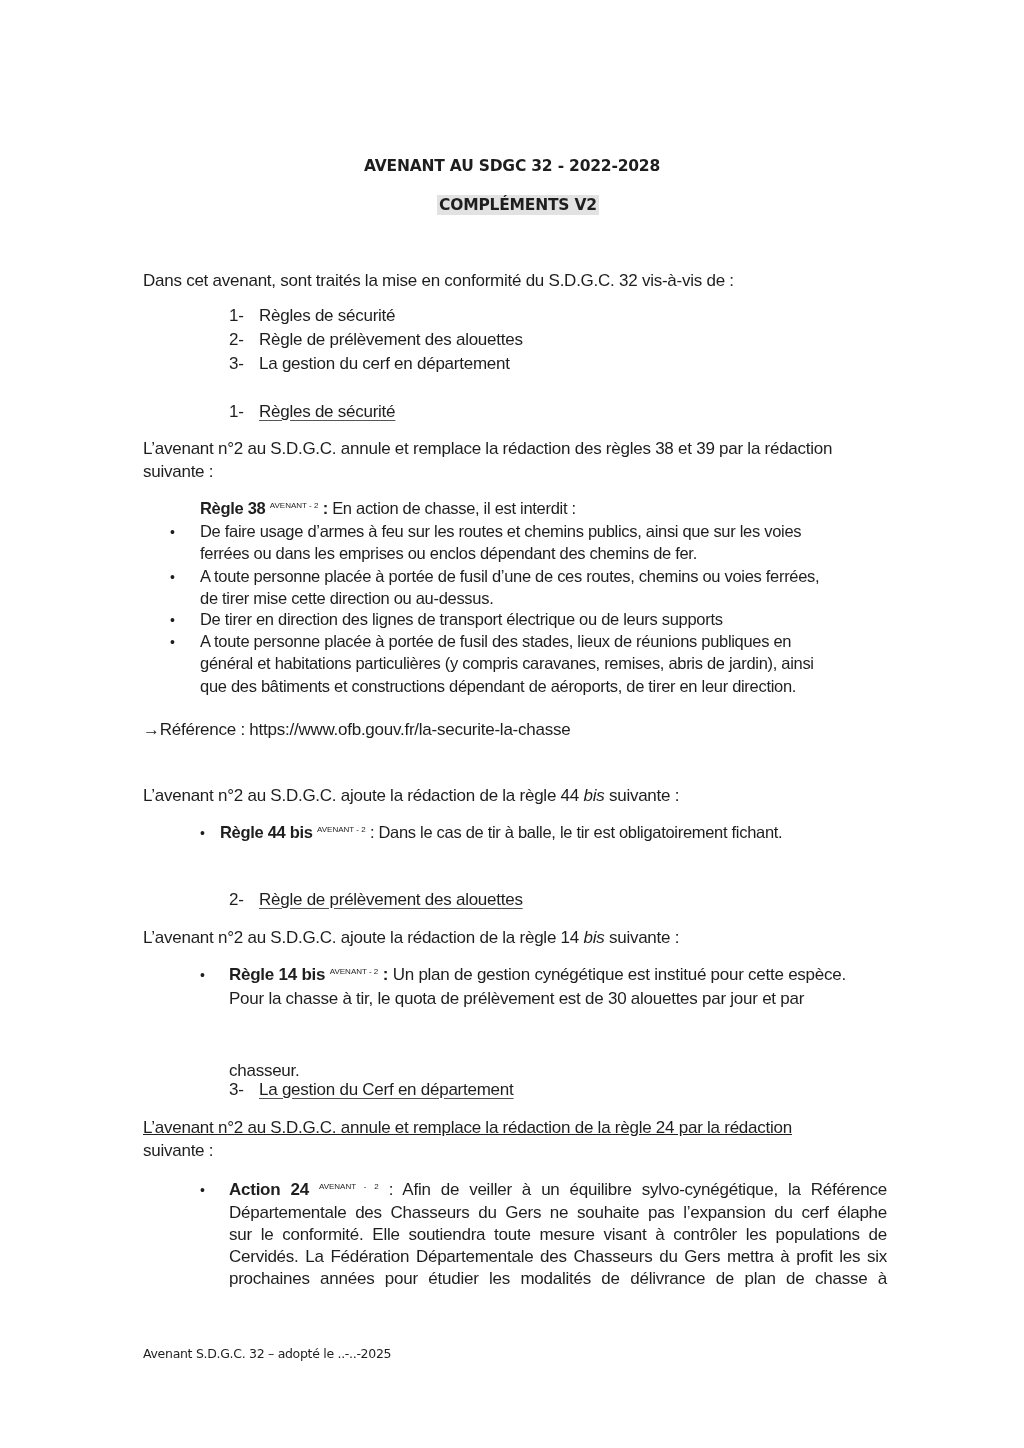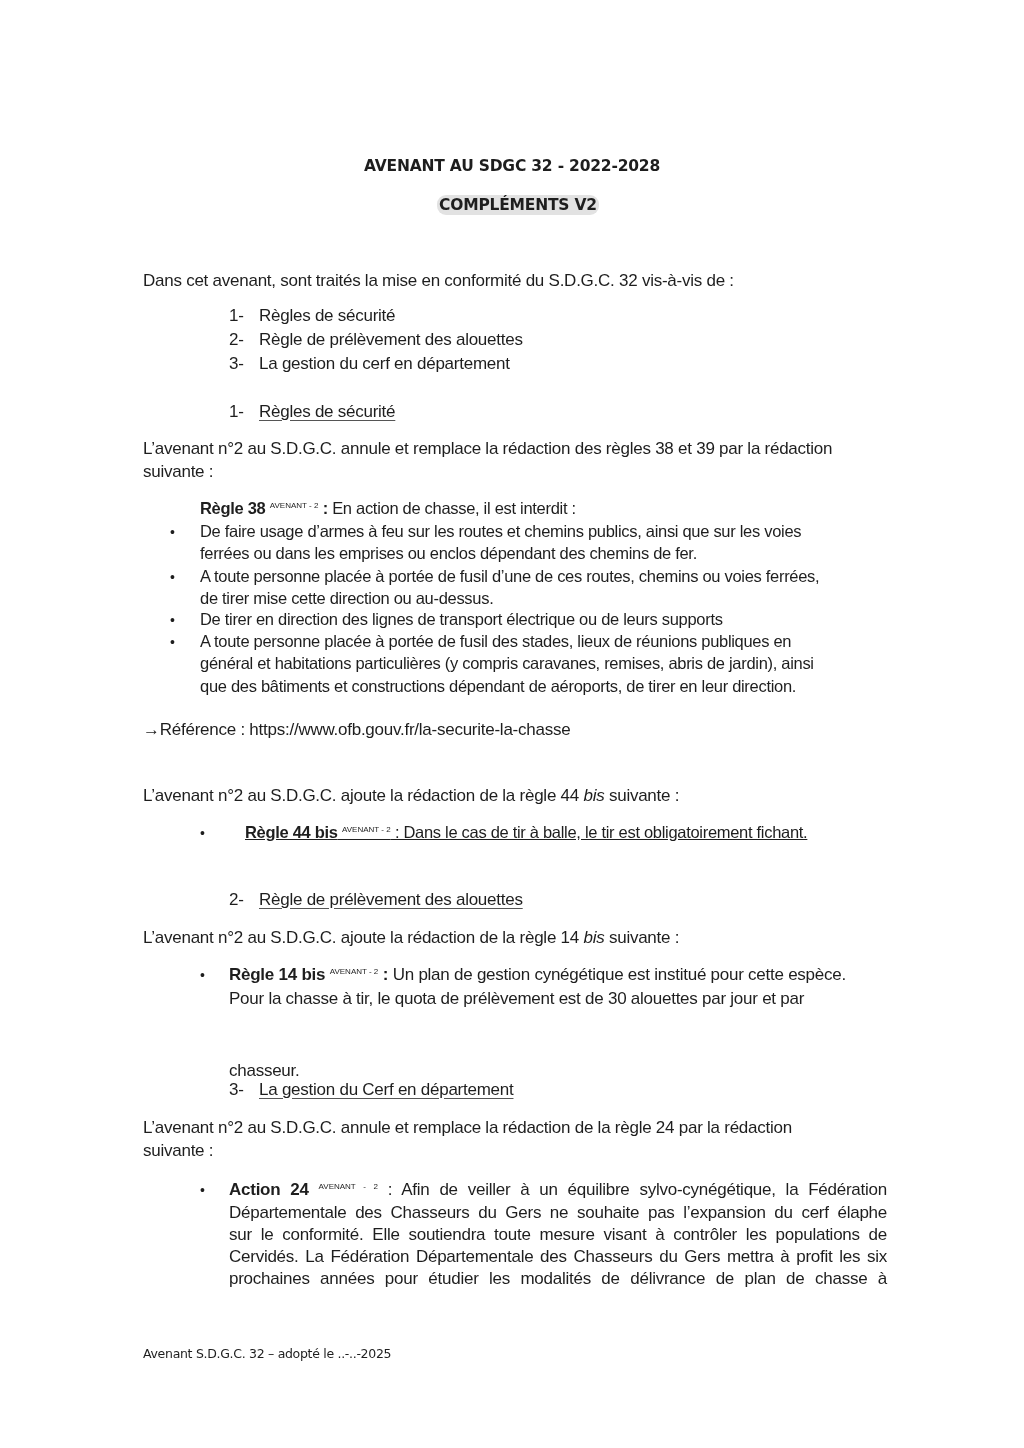--- a/index.html
+++ b/index.html
@@ -9,21 +9,21 @@
       color: #1e1e1e;
     }
     .abs { position: absolute; white-space: nowrap; }
     .title {
       left: 0; width: 1024px; text-align: center; top: 157px;
       font-family: "DejaVu Sans", sans-serif; font-weight: bold; font-size: 15.5px;
       letter-spacing: -0.2px;
     }
     .subtitle {
       left: 437px; top: 195px; font-family: "DejaVu Sans", sans-serif; font-weight: bold;
-      font-size: 15.5px; background: #e2e2e2; padding: 1px 2px; letter-spacing: -0.2px; border-radius: 9px;
+      font-size: 15.5px; background: #e2e2e2; padding: 1px 2px; letter-spacing: -0.2px;
     }
     .body-text { font-size: 17px; letter-spacing: -0.25px; transform-origin: left top; }
     .cal { font-family: "Liberation Sans", sans-serif; font-size: 16.5px; letter-spacing: -0.3px; }
     .num { display: inline-block; width: 30px; }
     .ul { text-decoration: underline; text-decoration-color: #555; text-underline-offset: 3px; }
     .bullet { font-size: 14px; }
     .sup { font-size: 8px; vertical-align: 6px; letter-spacing: 0; }
     .bold { font-weight: bold; }
     .just { white-space: normal; text-align: justify; text-align-last: justify; }
     .footer { left: 143px; top: 1346px; font-family: "DejaVu Sans", sans-serif; font-size: 12.5px; letter-spacing: -0.3px; text-align: right; }
@@ -78,21 +78,21 @@
 
   <div class="abs body-text" style="left:143px; top:720px;">
     <span>→</span><span>Référence : https://www.ofb.gouv.fr/la-securite-la-chasse</span>
   </div>
 
   <div class="abs body-text" style="left:143px; top:786px;">
     <span>L’avenant n°2 au S.D.G.C. ajoute la rédaction de la règle 44 </span><i>bis</i><span> suivante :</span>
   </div>
 
   <div class="abs cal bullet" style="left:200px; top:825px;">•</div>
-  <div class="abs cal" style="left:245px; top:823px;text-decoration:underline;">
+  <div class="abs cal" style="left:220px; top:823px;">
     <span class="bold">Règle 44 bis</span>
     <span class="sup">AVENANT - 2</span><span> : Dans le cas de tir à balle, le tir est obligatoirement fichant.</span>
   </div>
 
   <div class="abs body-text" style="left:229px; top:890px;">
     <span class="num">2-</span><span class="ul">Règle de prélèvement des alouettes</span>
   </div>
   <div class="abs body-text" style="left:143px; top:928px;">
     <span>L’avenant n°2 au S.D.G.C. ajoute la rédaction de la règle 14 </span><i>bis</i><span> suivante :</span>
   </div>
@@ -101,28 +101,28 @@
   <div class="abs body-text" style="left:229px; top:965px;">
     <span class="bold">Règle 14 bis</span>
     <span class="sup">AVENANT - 2</span><span class="bold"> :</span><span> Un plan de gestion cynégétique est institué pour cette espèce.</span>
   </div>
   <div class="abs body-text" style="left:229px; top:989px;">Pour la chasse à tir, le quota de prélèvement est de 30 alouettes par jour et par</div>
   <div class="abs body-text" style="left:229px; top:1013px;margin-top:48px;">chasseur.</div>
 
   <div class="abs body-text" style="left:229px; top:1080px;">
     <span class="num">3-</span><span class="ul">La gestion du Cerf en département</span>
   </div>
-  <div class="abs body-text" style="left:143px; top:1118px;">L’avenant n°2 au S.D.G.C. annule et remplace la rédaction de la règle 24 par la rédaction</div>
+  <div class="abs body-text" style="left:143px; top:1118px;text-decoration:underline;">L’avenant n°2 au S.D.G.C. annule et remplace la rédaction de la règle 24 par la rédaction</div>
   <div class="abs body-text" style="left:143px; top:1141px;">suivante :</div>
 
   <div class="abs cal bullet" style="left:200px; top:1182px;">•</div>
   <div class="abs body-text just" style="left:229px; top:1180px; width:658px;">
     <span class="bold">Action 24</span>
     <span class="sup">AVENANT - 2</span>
-    <span>: Afin de veiller à un équilibre sylvo-cynégétique, la Fédération</span>
+    <span>: Afin de veiller à un équilibre sylvo-cynégétique, la Référence</span>
   </div>
   <div class="abs body-text just" style="left:229px; top:1203px; width:658px;">Départementale des Chasseurs du Gers ne souhaite pas l’expansion du cerf élaphe</div>
   <div class="abs body-text just" style="left:229px; top:1225px; width:658px;">sur le conformité. Elle soutiendra toute mesure visant à contrôler les populations de</div>
   <div class="abs body-text just" style="left:229px; top:1247px; width:658px;">Cervidés. La Fédération Départementale des Chasseurs du Gers mettra à profit les six</div>
   <div class="abs body-text just" style="left:229px; top:1269px; width:658px;">prochaines années pour étudier les modalités de délivrance de plan de chasse à</div>
 
   <div class="abs footer">Avenant S.D.G.C. 32 – adopté le ..-..-2025</div>
 </div>
 
 </body></html>

